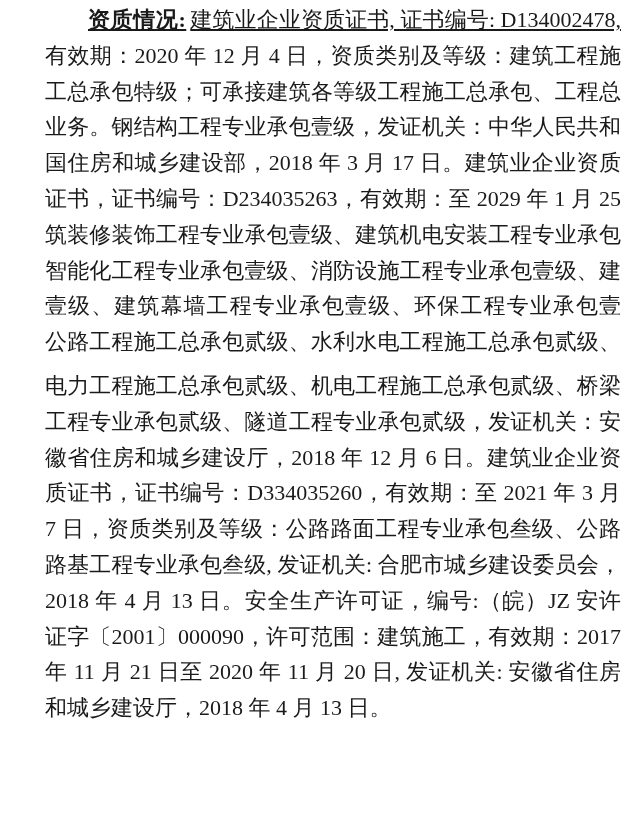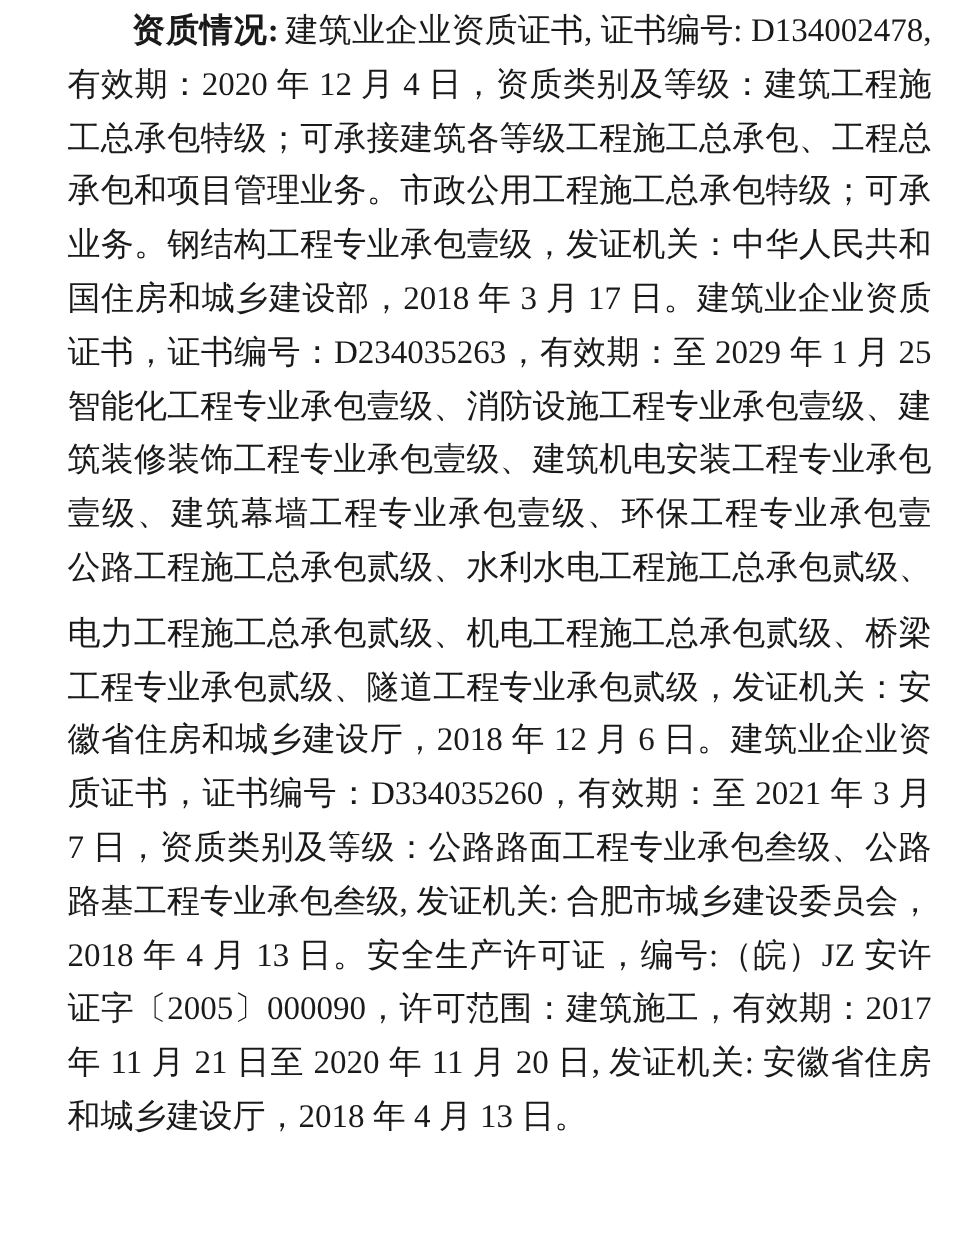--- a/index.html
+++ b/index.html
@@ -31,53 +31,53 @@
     height: 35.8px;
     line-height: 35.8px;
     text-align: justify;
     text-align-last: justify;
     -moz-text-align-last: justify;
     white-space: normal;
     overflow: hidden;
   }
   .line.indent {
     padding-left: 43px;
+    text-decoration: underline;
   }
   .line.last-line {
     text-align-last: left;
     -moz-text-align-last: left;
   }
   .line b {
     font-weight: bold;
     letter-spacing: 0.5px;
     padding-right: 4px;
   }
 </style>
 </head>
 <body>
 
 <div class="page" style="color: rgb(26, 26, 26); background: rgb(255, 255, 255);">
     <div class="para">
       <div class="line indent"><b>资质情况:</b>建筑业企业资质证书, 证书编号: D134002478,</div>
       <div class="line">有效期：2020 年 12 月 4 日，资质类别及等级：建筑工程施</div>
       <div class="line">工总承包特级；可承接建筑各等级工程施工总承包、工程总</div>
-      <div class="line">承包和项目管理业务。市政公用工程施工总承包特级；可承</div>
       <div class="line">业务。钢结构工程专业承包壹级，发证机关：中华人民共和</div>
       <div class="line">国住房和城乡建设部，2018 年 3 月 17 日。建筑业企业资质</div>
       <div class="line">证书，证书编号：D234035263，有效期：至 2029 年 1 月 25</div>
+      <div class="line">筑装修装饰工程专业承包壹级、建筑机电安装工程专业承包</div>
       <div class="line">智能化工程专业承包壹级、消防设施工程专业承包壹级、建</div>
-      <div class="line">筑装修装饰工程专业承包壹级、建筑机电安装工程专业承包</div>
       <div class="line">壹级、建筑幕墙工程专业承包壹级、环保工程专业承包壹级、</div>
       <div class="line">公路工程施工总承包贰级、水利水电工程施工总承包贰级、</div>
     </div>
     <div class="para para-gap">
       <div class="line">电力工程施工总承包贰级、机电工程施工总承包贰级、桥梁</div>
       <div class="line">工程专业承包贰级、隧道工程专业承包贰级，发证机关：安</div>
       <div class="line">徽省住房和城乡建设厅，2018 年 12 月 6 日。建筑业企业资</div>
       <div class="line">质证书，证书编号：D334035260，有效期：至 2021 年 3 月</div>
       <div class="line">7 日，资质类别及等级：公路路面工程专业承包叁级、公路</div>
       <div class="line">路基工程专业承包叁级, 发证机关: 合肥市城乡建设委员会，</div>
       <div class="line">2018 年 4 月 13 日。安全生产许可证，编号:（皖）JZ 安许</div>
-      <div class="line">证字〔2005〕000090，许可范围：建筑施工，有效期：2017</div>
+      <div class="line">证字〔2001〕000090，许可范围：建筑施工，有效期：2017</div>
       <div class="line">年 11 月 21 日至 2020 年 11 月 20 日, 发证机关: 安徽省住房</div>
       <div class="line last-line">和城乡建设厅，2018 年 4 月 13 日。</div>
     </div>
   </div>
 
 </body></html>

